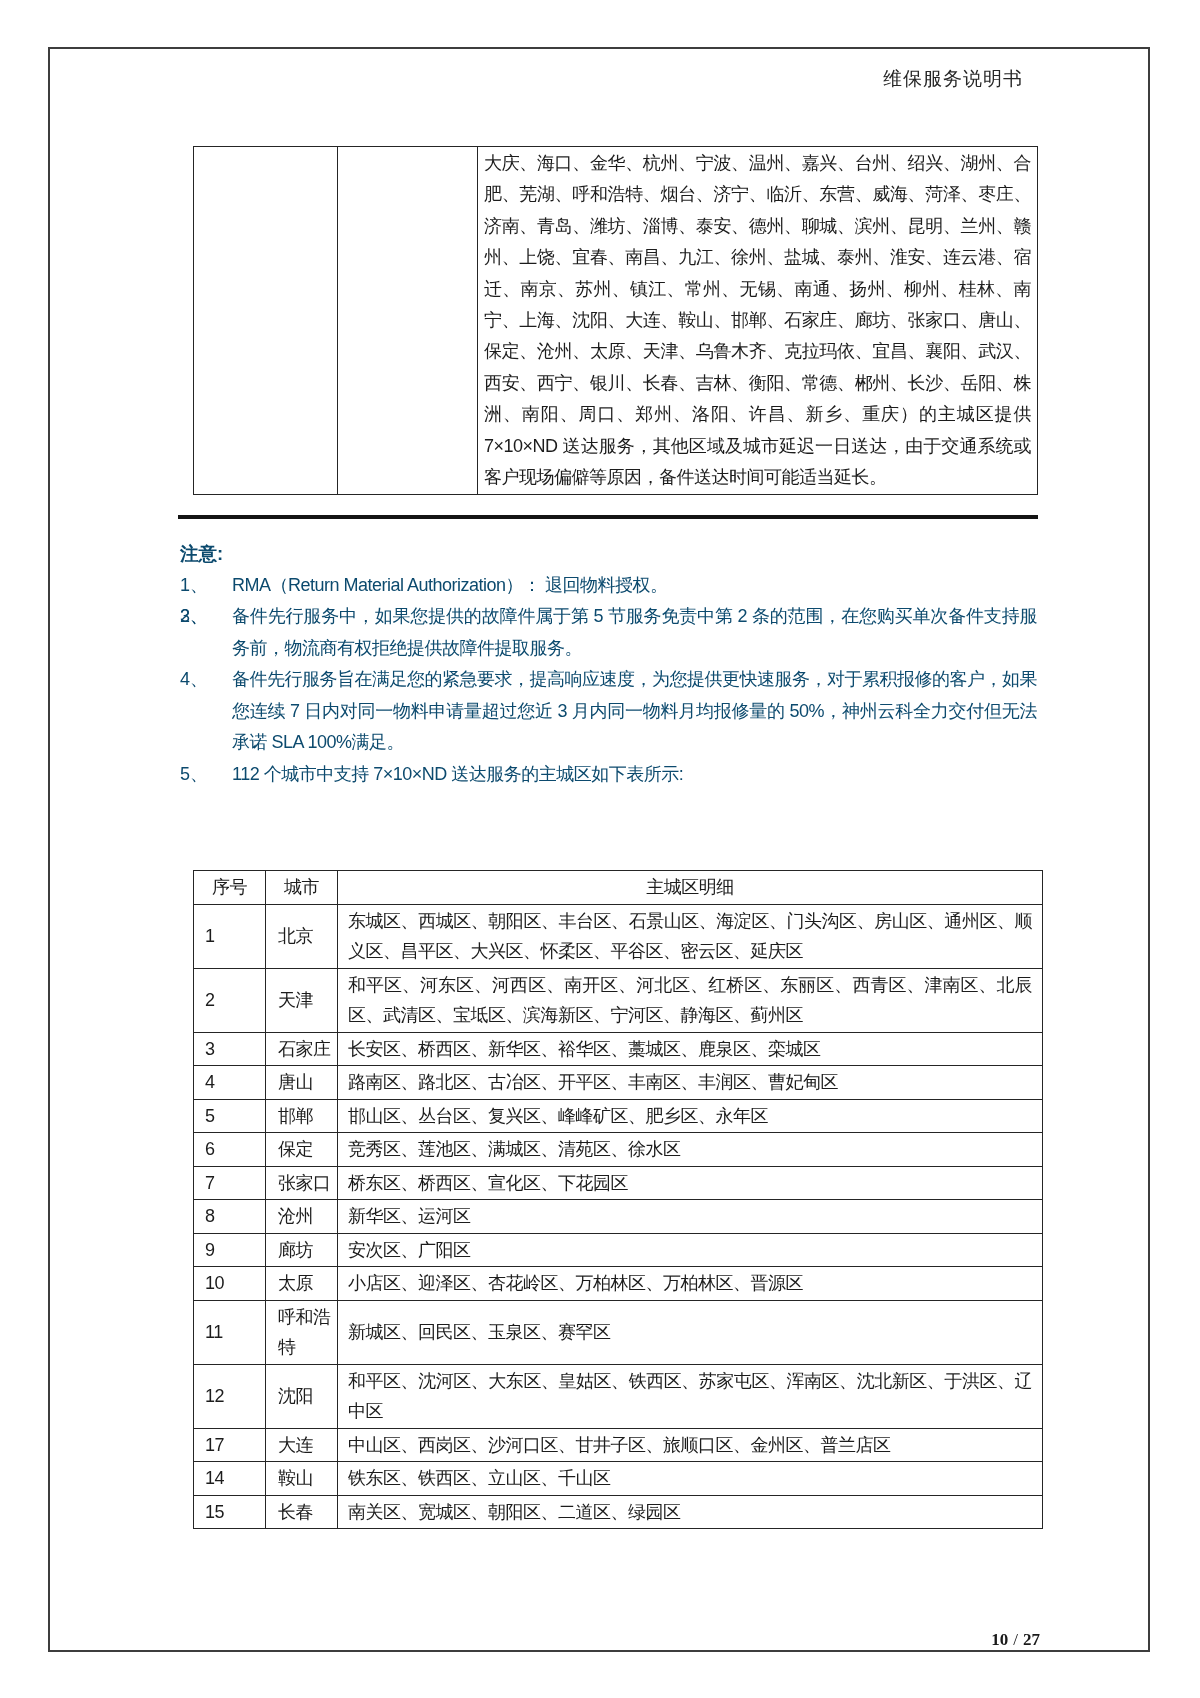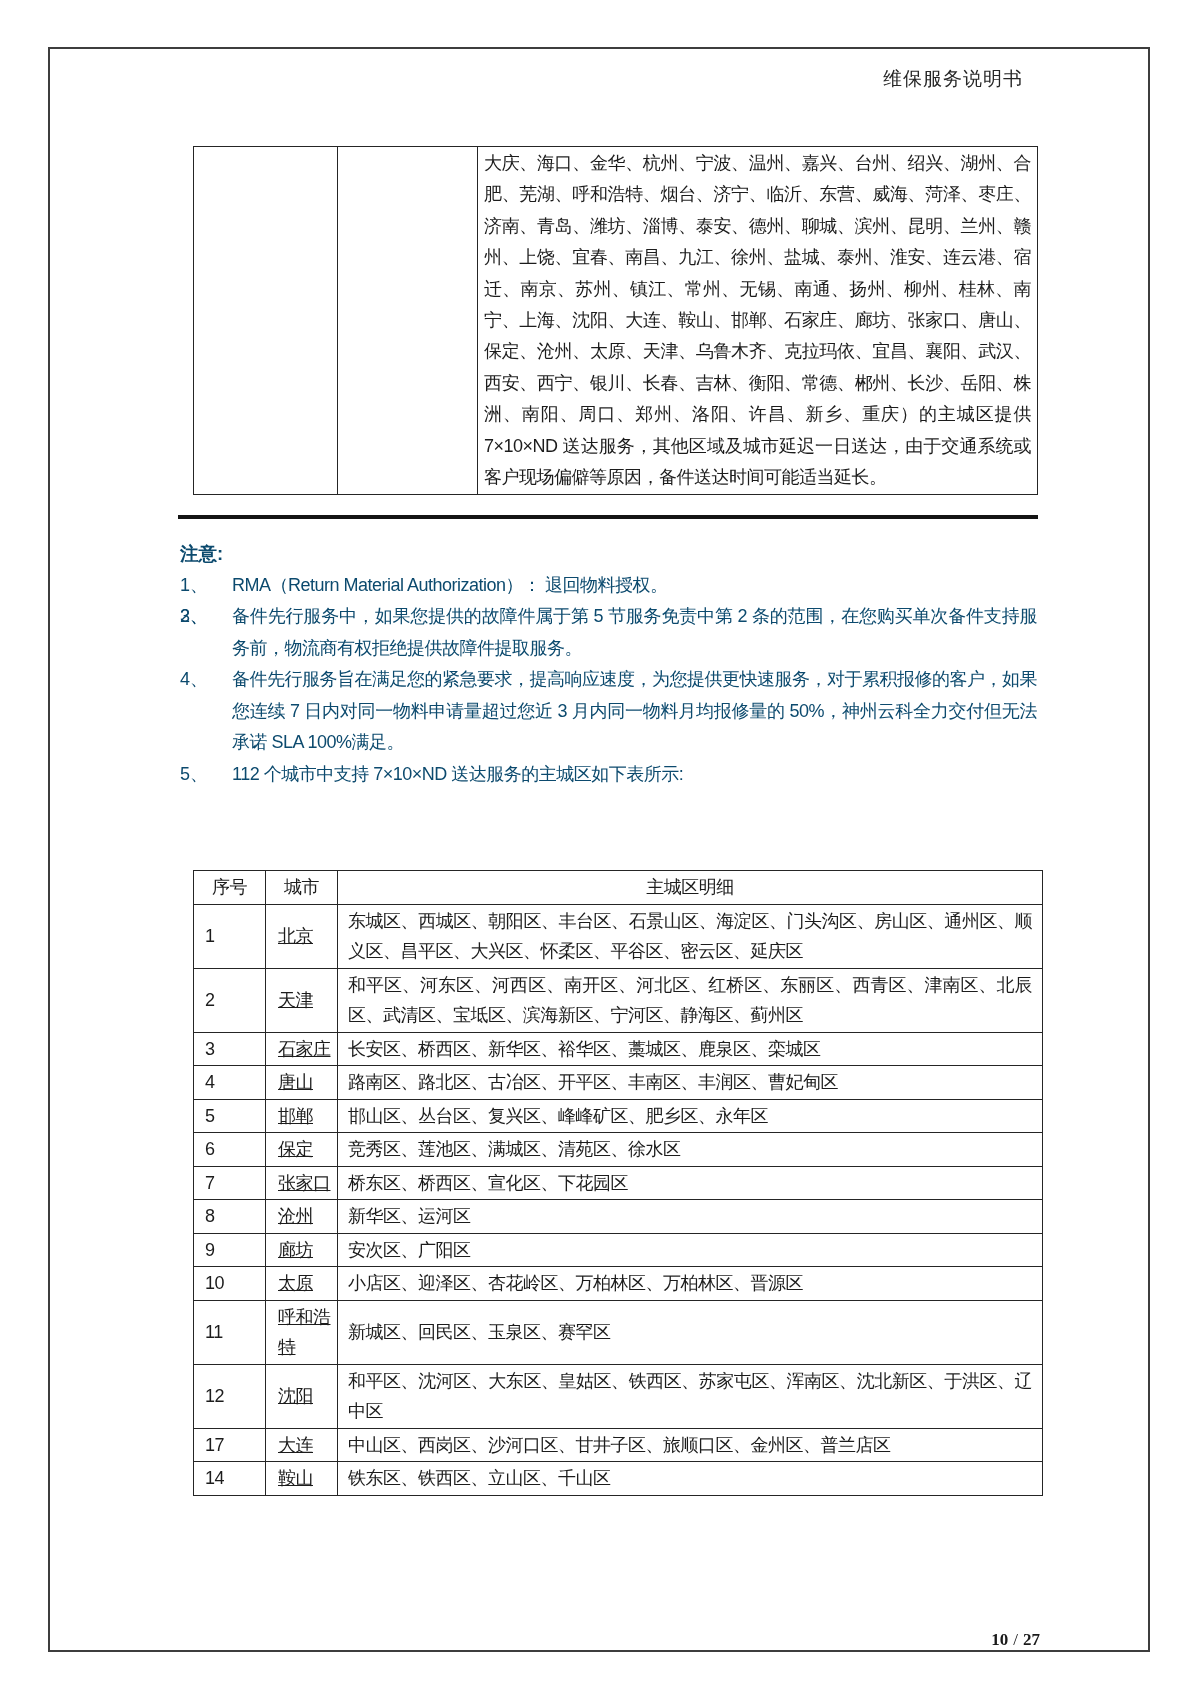--- a/index.html
+++ b/index.html
@@ -69,21 +69,21 @@
     line-height:30.5px;
     padding:1px 10px;
     vertical-align:middle;
     color:#1c1c1c;
   }
   .t2 th{text-align:center;padding:1px 2px;}
   .t2 col.k1{width:72px;}
   .t2 col.k2{width:72px;}
   .t2 col.k3{width:705px;}
   .t2 td.no{text-align:left;padding-left:11px;}
-  .t2 td.city{text-align:left;padding-left:12px;padding-right:1px;text-decoration:underline;}
+  .t2 td.city{text-align:left;padding-left:12px;padding-right:1px;}
   .t2 td.districts{text-align:justify;}
   
   .page-footer{
     position:absolute;left:178px;top:1630px;width:862px;
     text-align:right;
     font-family:"Liberation Serif","DejaVu Serif",serif;
     font-size:17px;color:#1a1a1a;
   }
   .page-footer .n{font-weight:bold;}
   .page-footer .sep{margin:0 5px;font-weight:normal;}
@@ -223,18 +223,23 @@
     <td class="city">大连</td>
     <td class="districts">中山区、西岗区、沙河口区、甘井子区、旅顺口区、金州区、普兰店区</td>
   </tr>
 
   <tr>
     <td class="no">14</td>
     <td class="city">鞍山</td>
     <td class="districts">铁东区、铁西区、立山区、千山区</td>
   </tr>
 
+  <tr>
+    <td class="no">15</td>
+    <td class="city">长春</td>
+    <td class="districts">南关区、宽城区、朝阳区、二道区、绿园区</td>
+  </tr>
 </tbody>
 </table>
 
 <div class="page-footer">
   <span class="n">10</span><span class="sep">/</span><span class="n">27</span>
 </div>
 
 </body></html>

